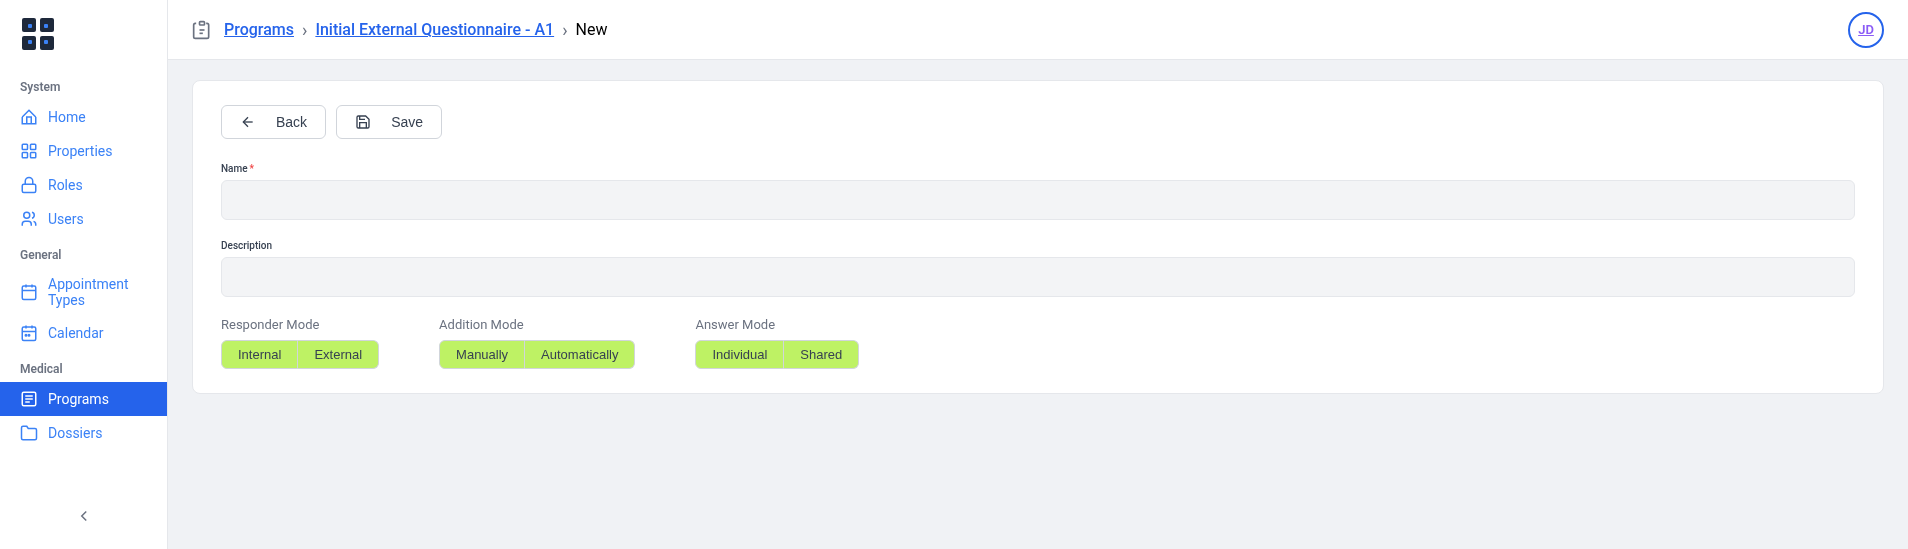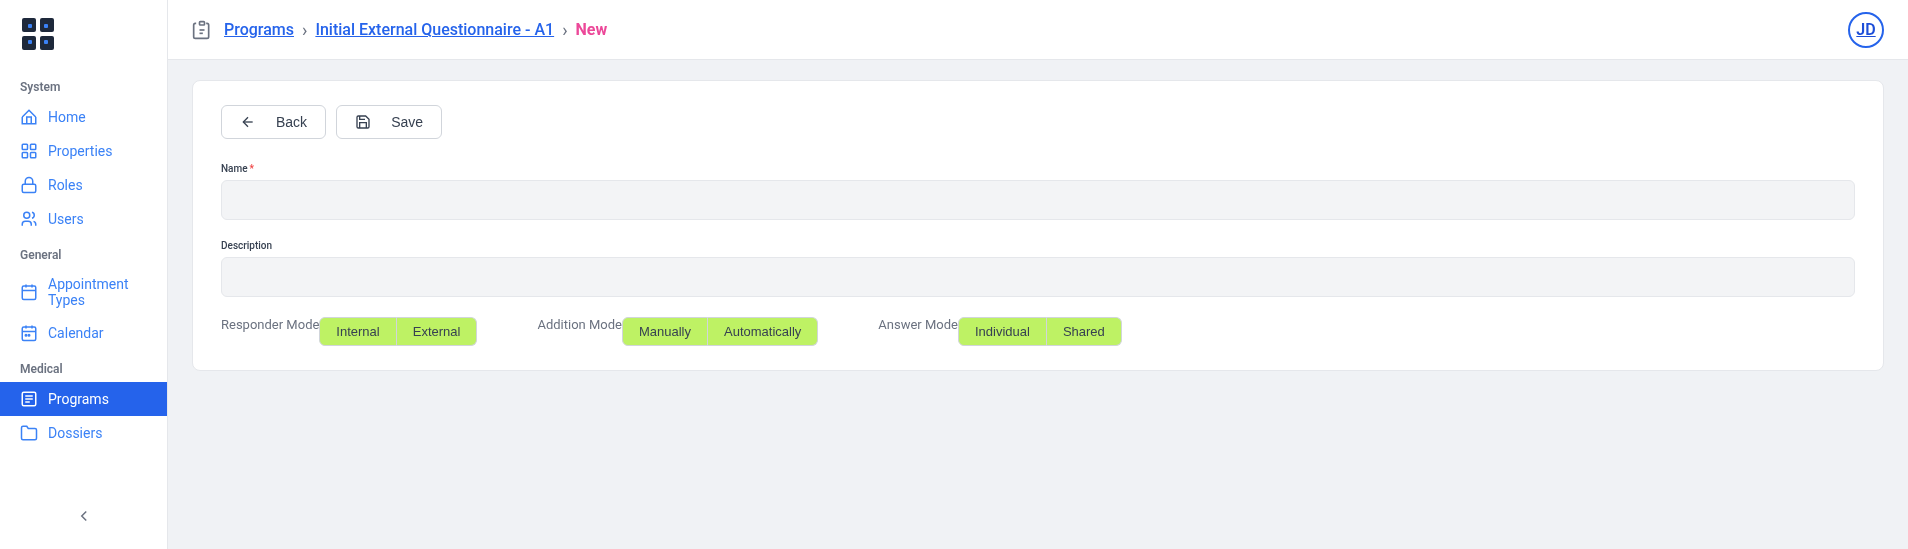--- a/index.html
+++ b/index.html
@@ -95,34 +95,34 @@
       color: #2563eb;
       text-decoration: underline;
       cursor: pointer;
       font-weight: 500;
     }
     .breadcrumb-sep {
       color: #6b7280;
       font-size: 18px;
     }
     .breadcrumb-current {
-      color: #ec4899;
-      font-weight: 700;
+      color: #000000;
+      font-weight: 400;
     }
     .user-avatar {
       width: 36px;
       height: 36px;
       border-radius: 50%;
       border: 2px solid #2563eb;
       display: flex;
       align-items: center;
       justify-content: center;
-      font-size: 16px;
+      font-size: 13px;
       font-weight: 600;
-      color: #1d4ed8;
+      color: #8b5cf6;
       cursor: pointer;
       text-decoration: underline;
     }
 
     
     .content {
       flex: 1;
       overflow-y: auto;
       padding: 20px 24px;
     }
@@ -184,22 +184,22 @@
       outline: none;
     }
 
     .modes-row {
       display: flex;
       gap: 60px;
       margin-top: 8px;
     }
     .mode-group {
       display: flex;
-      flex-direction: row;
-      gap: 0;
+      flex-direction: column;
+      gap: 8px;
     }
     .mode-label {
       font-size: 13px;
       color: #6b7280;
       font-weight: 400;
     }
     .mode-buttons {
       display: flex;
       gap: 0;
     }

